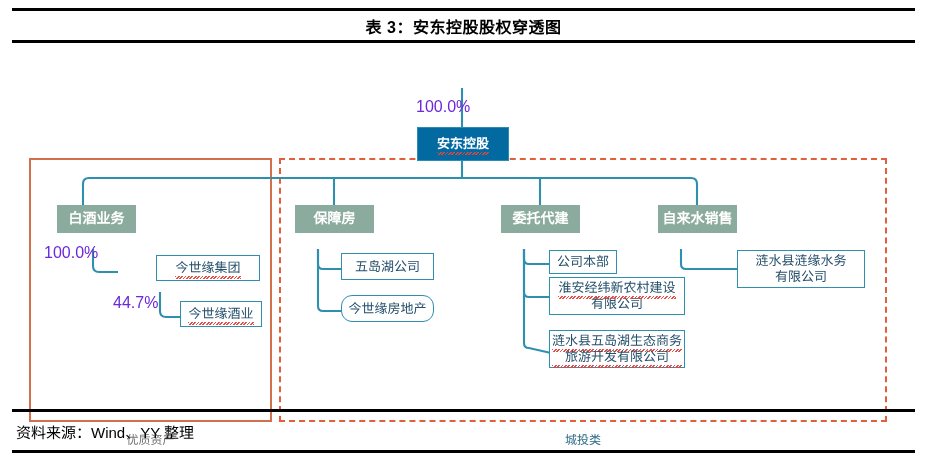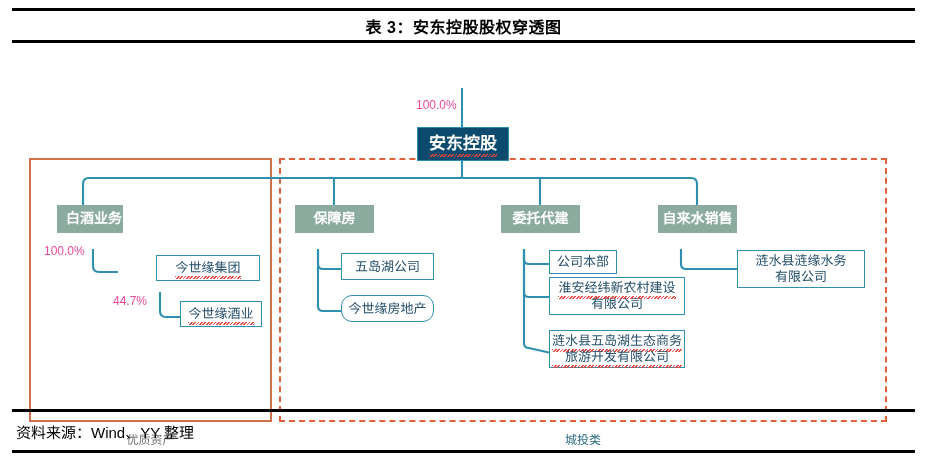--- a/index.html
+++ b/index.html
@@ -58,22 +58,22 @@
     font-family:"Liberation Serif","DejaVu Serif",serif;
   }
   
   .node.plain{
     background:#ffffff;border:1.6px solid #2e8fae;
     color:#26506b;font-size:13px;
   }
   .node.gov{font-size:15px;}
   
   .node.teal{
-    background:#0c4a6e;border:1.6px solid #2a8db1;
-    color:#ffffff;font-size:17px;font-weight:bold;
+    background:#0369a1;border:1.6px solid #2a8db1;
+    color:#ffffff;font-size:13px;font-weight:bold;
   }
   
   .node.green{
     background:#8cab9f;border:1.6px solid #8cab9f;
     color:#ffffff;font-size:14px;font-weight:bold;
   }
   .node .lines{display:block;}
   .node .ln{display:block;}
 
   
@@ -82,21 +82,21 @@
   }
   .sq::after{
     content:"";position:absolute;left:0;right:0;bottom:-3px;height:3px;
     background-image:
       repeating-linear-gradient(135deg,#e8433a 0 1.2px,transparent 1.2px 2.4px);
     opacity:.95;
   }
 
   
   .pct{
-    position:absolute;font-size:12px;color:#ec4899;
+    position:absolute;font-size:16px;color:#6d28d9;
     font-family:"Liberation Sans","DejaVu Sans",sans-serif;
     white-space:nowrap;
   }
 </style>
 </head>
 <body>
 
 <div class="page">
 
   <div class="rule rule-top"></div>
@@ -132,21 +132,21 @@
 
         <path d="M681,205 L681,220 q0,5 5,5 L739,225"></path>
       </g>
     </svg>
 
 
     <div class="node teal" style="left:417px;top:83px;width:92px;height:34px;">
       <span class="sq">安东控股</span>
     </div>
 
-    <div class="node green" style="left:57px;top:161px;width:66px;height:28px;justify-content:flex-end;">
+    <div class="node green" style="left:57px;top:161px;width:79px;height:28px;">
       <span>白酒业务</span>
     </div>
 
     <div class="node plain" style="left:116px;top:211px;width:104px;height:26px;margin-left:40px;">
       <span class="sq">今世缘集团</span>
     </div>
 
     <div class="node plain" style="left:180px;top:257px;width:82px;height:26px;">
       <span class="sq">今世缘酒业</span>
     </div>

